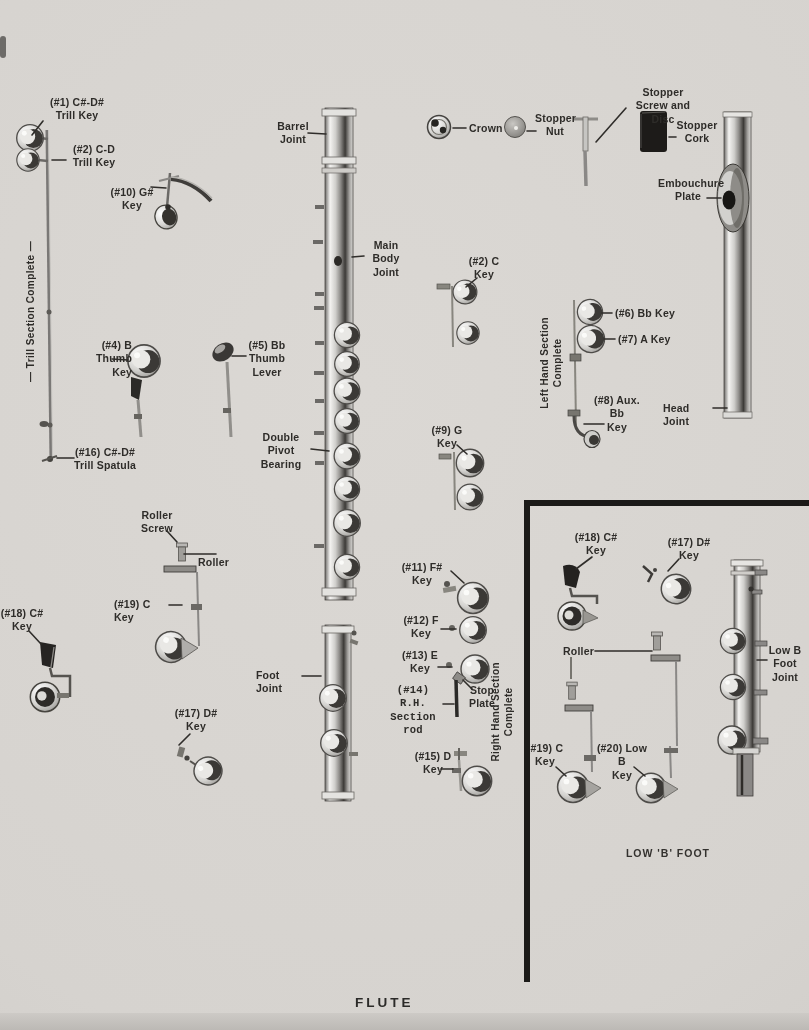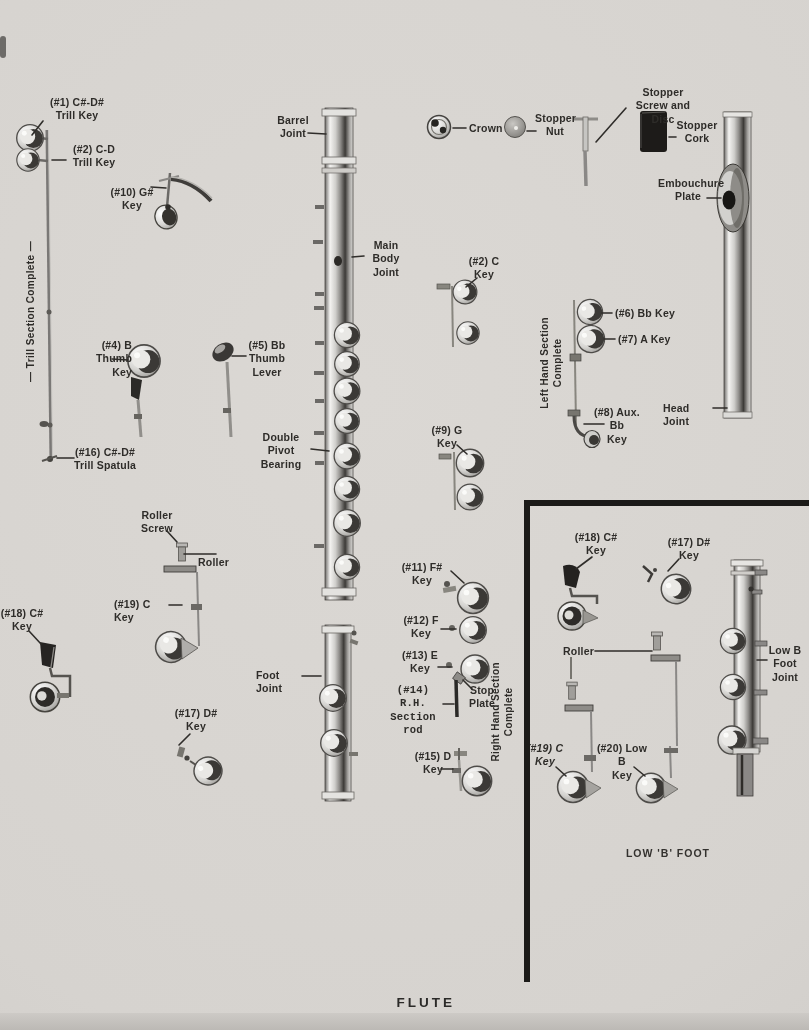--- a/index.html
+++ b/index.html
@@ -28,21 +28,21 @@
     box-sizing:border-box;
   }
   .caption{
     position:absolute;
     font:700 10.5px "Liberation Sans", sans-serif;
     color:#33312e;letter-spacing:1px;text-align:center;
   }
   .page-title{
     position:absolute;left:355px;top:995px;width:100px;
     font:700 13.5px "Liberation Sans", sans-serif;
-    color:#2b2a28;letter-spacing:3px;text-align:right;
+    color:#2b2a28;letter-spacing:3px;text-align:left;
   }
   .bottom-band{
     position:absolute;left:0;top:1013px;width:809px;height:17px;
     background:linear-gradient(180deg,#cdcac6,#bcb9b5);
   }
 </style>
 </head>
 <body>
 
 <div class="canvas">
@@ -359,40 +359,40 @@
     </g>
   </svg>
 
   <div class="lbl" style="left:42px;top:96px;width:70px;">(#1) C#-D#
 Trill Key</div>
   <div class="lbl" style="left:64px;top:143px;width:60px;">(#2) C-D
 Trill Key</div>
   <div class="lbl vert" style="left:-44px;top:305px;width:150px;">— Trill Section Complete —</div>
   <div class="lbl" style="left:108px;top:170px;width:48px;margin-top:16px;">(#10) G#
 Key</div>
-  <div class="lbl" style="left:276px;top:114px;width:34px;">Barrel
+  <div class="lbl" style="left:276px;top:120px;width:34px;">Barrel
 Joint</div>
   <div class="lbl" style="left:362px;top:239px;width:48px;">Main Body
 Joint</div>
   <div class="lbl left" style="left:469px;top:122px;width:40px;">Crown</div>
   <div class="lbl" style="left:535px;top:112px;width:40px;">Stopper
 Nut</div>
   <div class="lbl" style="left:623px;top:86px;width:80px;">Stopper
 Screw and Disc</div>
   <div class="lbl" style="left:676px;top:119px;width:42px;">Stopper
 Cork</div>
   <div class="lbl" style="left:658px;top:177px;width:60px;">Embouchure
 Plate</div>
   <div class="lbl left" style="left:663px;top:402px;width:52px;">Head Joint</div>
   <div class="lbl" style="left:464px;top:255px;width:40px;">(#2) C
 Key</div>
   <div class="lbl left" style="left:615px;top:307px;width:62px;">(#6) Bb Key</div>
   <div class="lbl left" style="left:618px;top:333px;width:58px;">(#7) A Key</div>
   <div class="lbl vert" style="left:482px;top:350px;width:140px;">Left Hand Section Complete</div>
-  <div class="lbl" style="left:588px;top:406px;width:58px;">(#8) Aux. Bb
+  <div class="lbl" style="left:588px;top:394px;width:58px;">(#8) Aux. Bb
 Key</div>
   <div class="lbl" style="left:68px;top:339px;width:64px;text-align:right;">(#4) B Thumb
 Key</div>
   <div class="lbl" style="left:232px;top:339px;width:70px;">(#5) Bb Thumb
 Lever</div>
   <div class="lbl" style="left:252px;top:431px;width:58px;">Double Pivot
 Bearing</div>
   <div class="lbl" style="left:426px;top:424px;width:42px;">(#9) G
 Key</div>
   <div class="lbl" style="left:72px;top:446px;width:66px;">(#16) C#-D#
@@ -416,21 +416,21 @@
   <div class="lbl" style="left:466px;top:684px;width:32px;">Stop
 Plate</div>
   <div class="lbl" style="left:401px;top:750px;width:44px;margin-left:10px;">(#15) D
 Key</div>
   <div class="lbl vert" style="left:431px;top:699px;width:144px;">Right Hand Section Complete</div>
   <div class="lbl" style="left:572px;top:531px;width:48px;">(#18) C#
 Key</div>
   <div class="lbl" style="left:664px;top:536px;width:50px;">(#17) D#
 Key</div>
   <div class="lbl left" style="left:563px;top:645px;width:34px;">Roller</div>
-  <div class="lbl" style="left:522px;top:742px;width:46px;font-style:italic;">(#19) C
+  <div class="lbl" style="left:522px;top:742px;width:46px;">(#19) C
 Key</div>
   <div class="lbl" style="left:592px;top:742px;width:60px;">(#20) Low B
 Key</div>
   <div class="lbl" style="left:760px;top:644px;width:50px;">Low B
 Foot Joint</div>
 
   <div class="inset-border"></div>
 
   <div class="caption" style="left:625px;top:847px;width:86px;">LOW 'B' FOOT</div>
 

